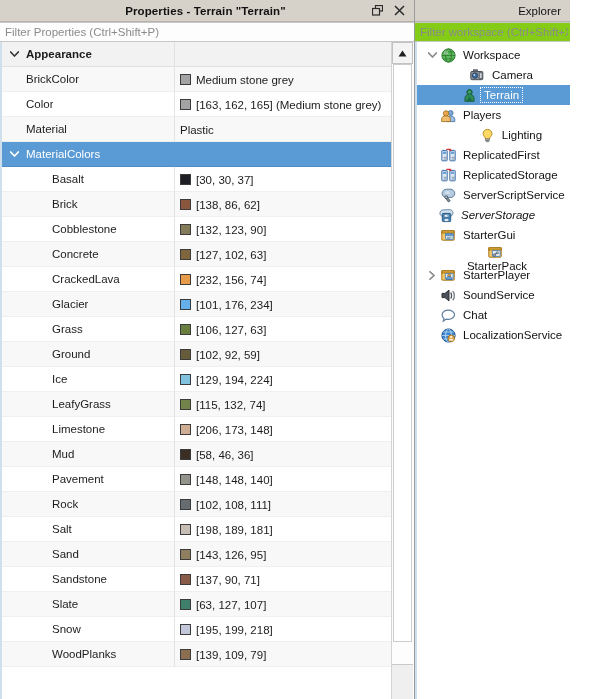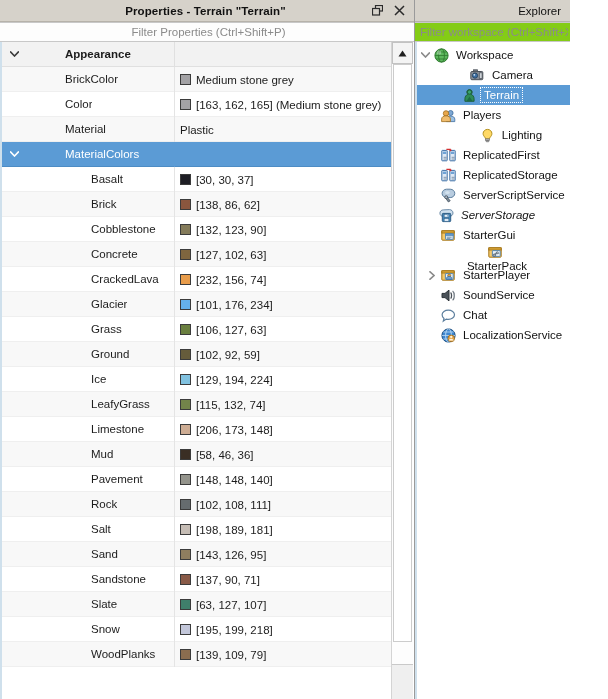--- a/index.html
+++ b/index.html
@@ -43,36 +43,35 @@
     background: #fdfdfd;
     border: 1px solid #c8c8c8;
     border-left: none; border-right: none;
     display: flex; align-items: center;
     box-sizing: border-box;
   }
   .filterbar input {
     border: none; outline: none; background: transparent;
     font-family: "Liberation Sans", sans-serif;
     font-size: 11.5px; color: #3b3b3b;
-    width: 100%; padding-left: 5px; text-align: center;
+    width: 100%; padding-left: 5px;
   }
   .filterbar input::placeholder { color: #8b8b8b; opacity: 1; }
 
   .props-body { flex: 1; display: flex; position: relative; overflow: hidden; background:#fff; }
   .props-rows {
     width: 391px; box-sizing: border-box;
     border-left: 2px solid #cfe0ec;
     overflow: hidden;
   }
   .prow {
     height: 25px; box-sizing: border-box;
     display: flex; align-items: center;
     border-bottom: 1px solid #efefef;
     position: relative;
-    gap: 39px;
   }
   .prow.alt { background: #f8f8f8; }
   .prow.white { background: #ffffff; text-align: right; }
   .prow.group {
     background: #f2f2f2;
     border-bottom: 1px solid #e0e0e0;
   }
   .prow.selected { background: #5b9bd5; border-bottom: 1px solid #4d8cc4; }
   .prow.selected .pname, .prow.selected .pval { color: #ffffff; }
 
@@ -438,21 +437,21 @@
       </div>
     </div>
   </div>
 
   <div class="exp-panel">
     <div class="exp-title">Explorer</div>
     <div class="exp-filter">
       <input type="text" placeholder="Filter workspace (Ctrl+Shift+X)" style="">
     </div>
     <div class="exp-tree" id="exp-tree">
-        <div class="erow" style="">
+        <div class="erow" style="padding-left: 7px;">
           <div class="echev">
             <svg width="9" height="6" viewBox="0 0 9 6">
               <path d="M0.7 1 L4.5 5 L8.3 1" fill="none" stroke="currentColor" stroke-width="1.6" stroke-linecap="square"></path>
             </svg>
           </div>
           <div class="eicon">
             <svg width="15" height="15" viewBox="0 0 15 15">
               <circle cx="7.5" cy="7.5" r="6.6" fill="#5cb85c" stroke="#2f7a2f" stroke-width="1"></circle>
               <ellipse cx="7.5" cy="7.5" rx="2.9" ry="6.6" fill="none" stroke="#2f7a2f" stroke-width=".9"></ellipse>
               <path d="M1 7.5h13M2.3 4h10.4M2.3 11h10.4" stroke="#2f7a2f" stroke-width=".8" fill="none"></path>

